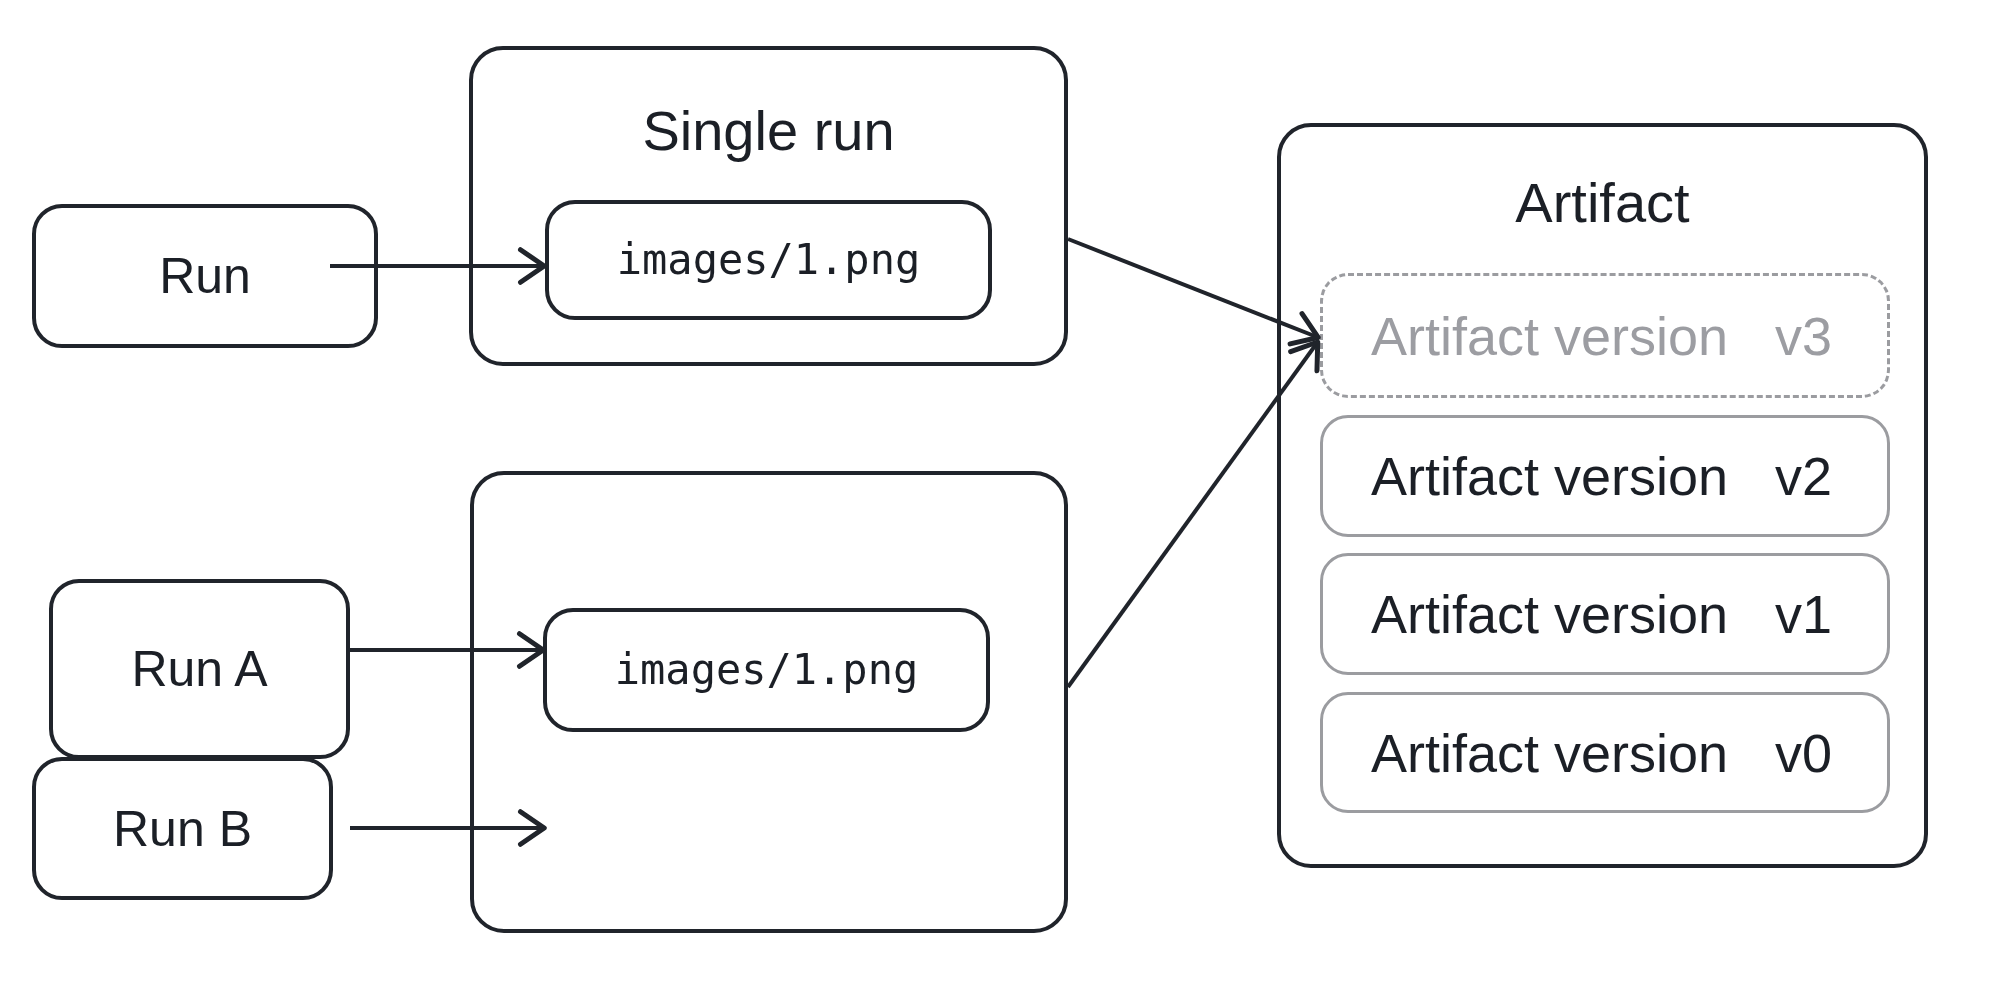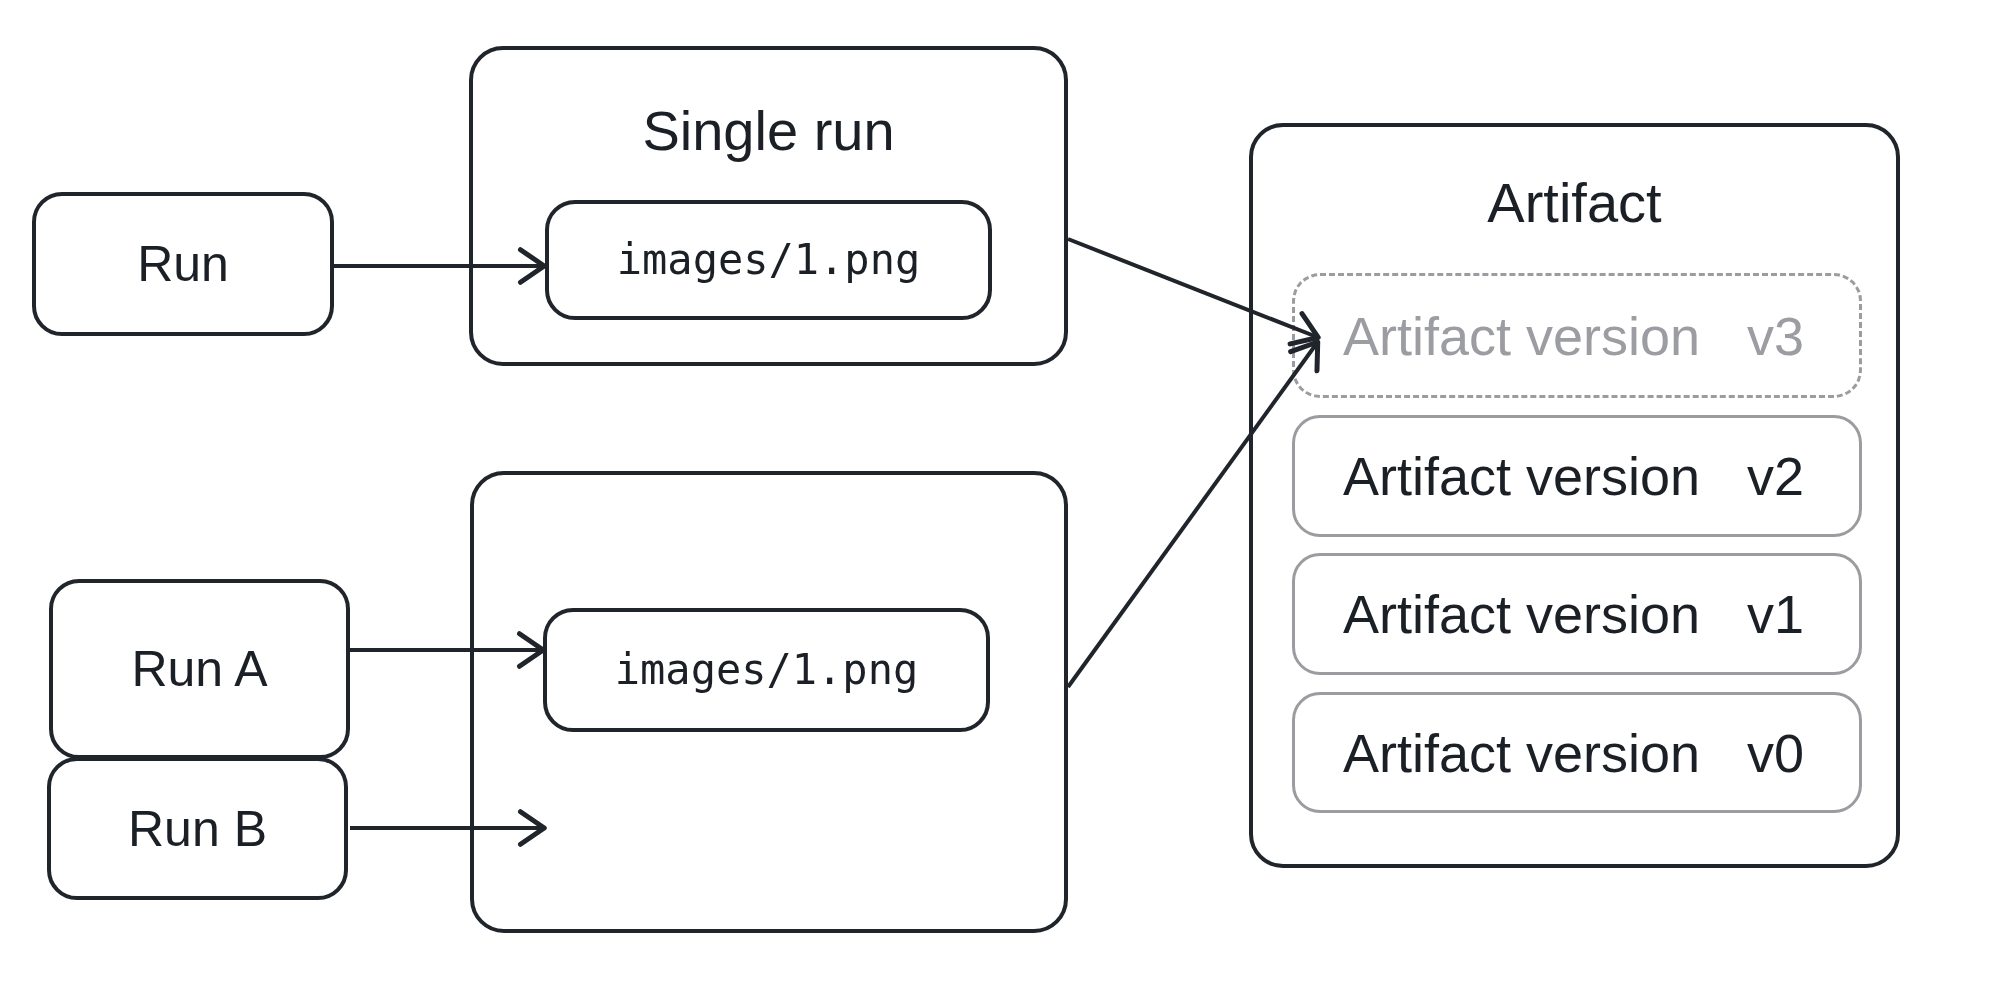--- a/index.html
+++ b/index.html
@@ -48,46 +48,46 @@
   }
   .arrow-layer{
     position:absolute;left:0;top:0;pointer-events:none;z-index:10;
   }
 </style>
 </head>
 <body>
 
 <div class="canvas">
 
-  <div class="node" style="left:32px;top:192px;width:302px;height:144px">
+  <div class="node" style="left:32px;top:204px;width:346px;height:144px">
     <span>Run</span>
   </div>
 
   <div class="node" style="left:49px;top:579px;width:301px;height:180px">
     <span>Run A</span>
   </div>
 
-  <div class="node" style="left:47px;top:757px;width:301px;height:143px">
+  <div class="node" style="left:32px;top:757px;width:301px;height:143px">
     <span>Run B</span>
   </div>
 
   <div class="group" style="left:469px;top:46px;width:599px;height:320px">
     <div class="group-title" style="top:53px">Single run</div>
     <div class="file-box" style="left:72px;top:150px;width:447px;height:120px">
       <span class="file-name">images/1.png</span>
     </div>
   </div>
 
   <div class="group" style="left:470px;top:471px;width:598px;height:462px">
     <div class="file-box" style="left:69px;top:133px;width:447px;height:124px">
       <span class="file-name">images/1.png</span>
     </div>
   </div>
 
-  <div class="group" style="left:1249px;top:123px;width:651px;height:745px">
+  <div class="group" style="left:1277px;top:123px;width:651px;height:745px">
     <div class="group-title" style="top:48px">Artifact</div>
 
     <div class="version dashed" style="top:146px;height:125px">
       <span>Artifact version</span>
       <span>v3</span>
     </div>
 
     <div class="version" style="top:288px;height:122px">
       <span>Artifact version</span>
       <span>v2</span>

